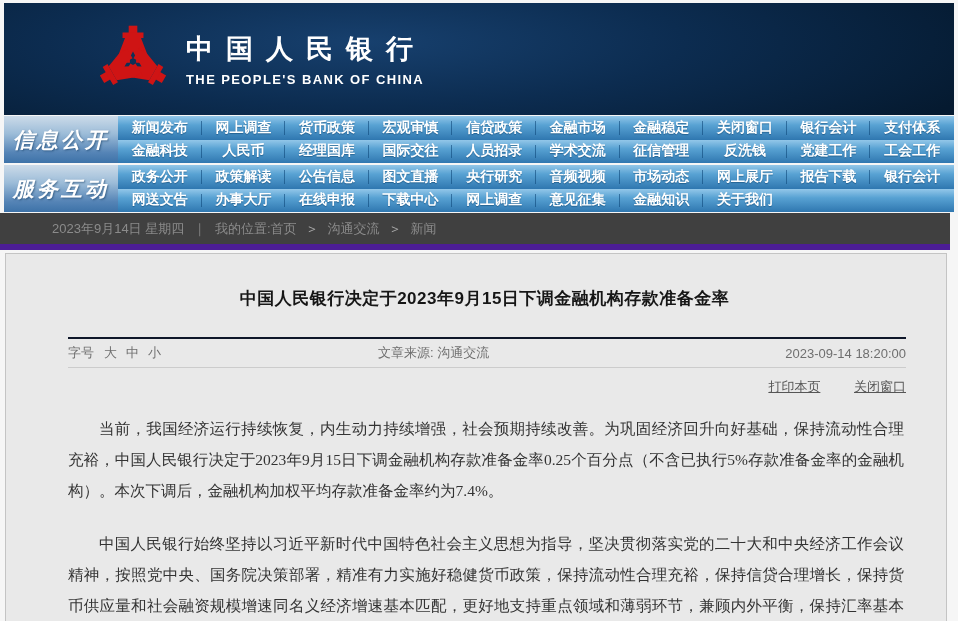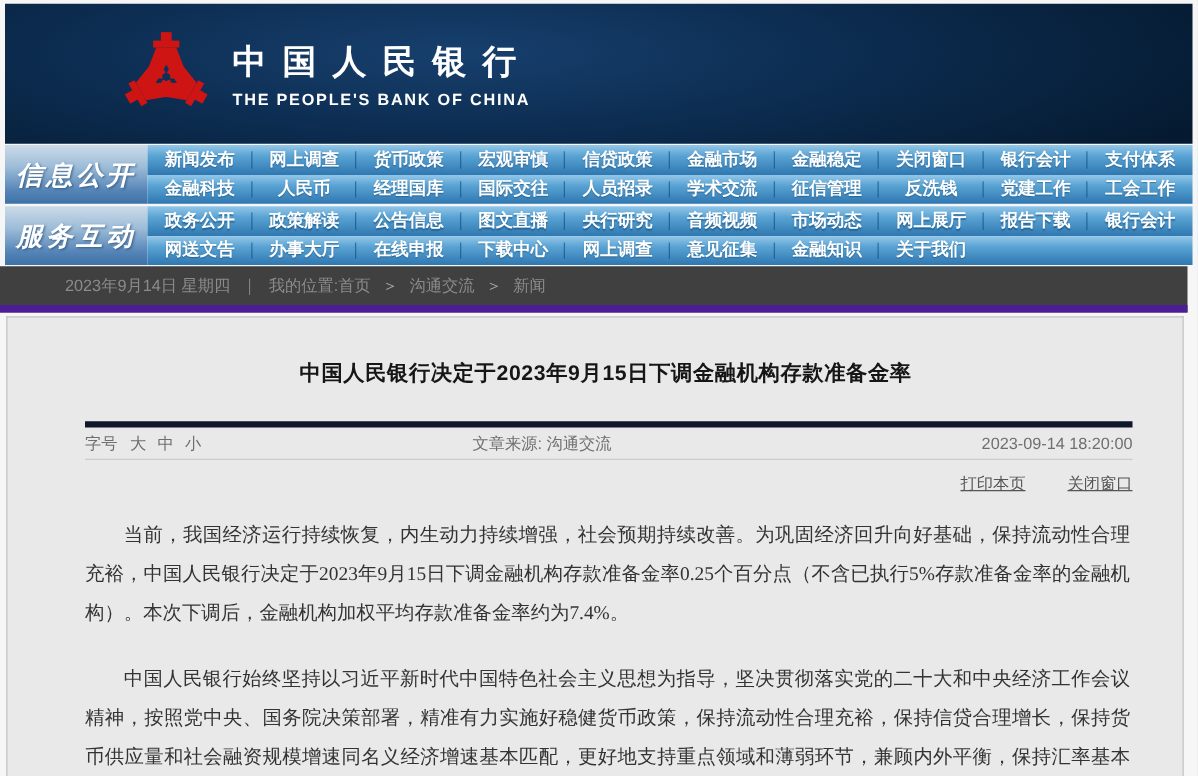--- a/index.html
+++ b/index.html
@@ -72,21 +72,21 @@
   .card {
     position: absolute; left: 5px; top: 253px; width: 942px; height: 368px;
     background: #e9e9e9; border: 1px solid #c4c4c4; border-bottom: none; padding-left: 17px;
   }
   .article-title {
     margin-top: 33px; text-align: center;
     font-size: 17px; font-weight: bold; color: #161616; letter-spacing: .5px;
   }
   .meta {
     margin: 27px 40px 0 45px; height: 31px;
-    border-top: 5px solid #0f172a; border-bottom: 1px solid #cccccc;
+    border-top: 2px solid #0f172a; border-bottom: 1px solid #cccccc;
     display: flex; align-items: center; position: relative;
     color: #6f6f6f; font-size: 13px;
   }
   .meta .fs-label { margin-right: 10px; }
   .fs-option { margin-right: 9px; cursor: pointer; }
   .meta-source { position: absolute; left: 37%; }
   .meta-date { margin-left: auto; }
   .page-links { margin: 10px 40px 0 45px; text-align: right; font-size: 13px; color: #565656; }
   .page-links a { color: #565656; text-decoration: underline; margin-left: 30px; cursor: pointer; }
   .body-text {

